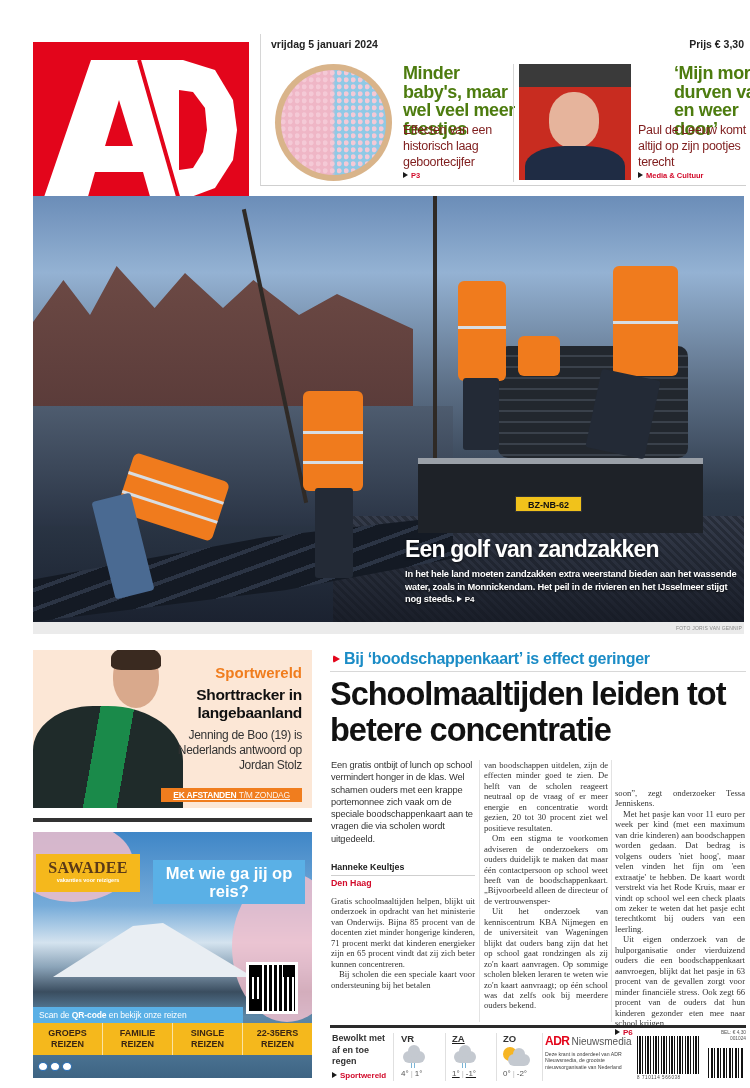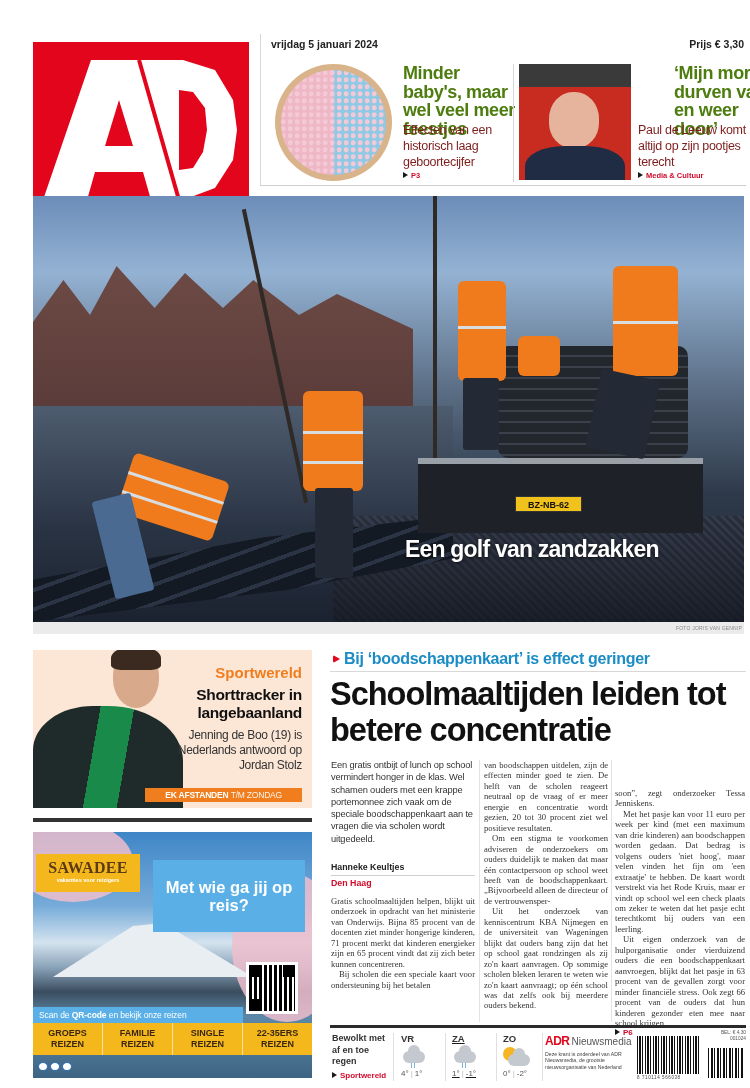--- a/index.html
+++ b/index.html
@@ -150,21 +150,21 @@
   .sport h2 {
     position: absolute; right: 10px; top: 36px; width: 140px; text-align: right;
     font-size: 15.5px; line-height: 18px; font-weight: bold; color: #111; letter-spacing: -0.3px;
   }
   .sport p {
     position: absolute; right: 10px; top: 78px; width: 150px; text-align: right;
     font-size: 12px; line-height: 15px; color: #333; letter-spacing: -0.3px;
   }
   .sport .tag {
     position: absolute; right: 10px; top: 138px; background: #f07d1e; color: #fff; font-size: 8.5px;
-    padding: 2px 20px; font-weight: bold; letter-spacing: -0.2px;
+    padding: 2px 12px; font-weight: bold; letter-spacing: -0.2px; text-decoration: underline;
   }
   .sport .tag .light { font-weight: normal; opacity: 0.9; }
 
   .divider-dark { position: absolute; left: 33px; top: 818px; width: 279px; height: 4px; background: #333; }
 
   
   .ad-block {
     position: absolute; left: 33px; top: 832px; width: 279px; height: 246px; overflow: hidden;
     background: linear-gradient(180deg, #3f86c7 0%, #76abd9 30%, #d4e3ef 45%, #8aa3b8 55%, #3a4d5f 65%, #5d88a8 75%, #3e6483 100%);
   }
@@ -174,21 +174,21 @@
     position: absolute; left: 20px; top: 85px; width: 200px; height: 60px; background: #e9eef3;
     clip-path: polygon(0 100%, 40% 15%, 55% 10%, 100% 100%);
   }
   .ad-block .brand {
     position: absolute; left: 3px; top: 22px; width: 104px; height: 38px; background: #f5b81c; text-align: center;
   }
   .ad-block .brand .name { font-family: "Liberation Serif", serif; font-weight: bold; color: #5a3a18; font-size: 16px; letter-spacing: 0.3px; padding-top: 5px; }
   .ad-block .brand .sub { font-size: 5.5px; color: #fff; font-weight: bold; }
   .ad-block .headline {
     position: absolute; left: 120px; top: 28px; width: 152px; background: #5ab0e6; color: #fff; text-align: center;
-    font-weight: bold; font-size: 16.5px; line-height: 18px; padding: 18px 2px;
+    font-weight: bold; font-size: 16.5px; line-height: 18px; padding: 4px 2px;
   }
   .ad-block .qr {
     position: absolute; left: 213px; top: 130px; width: 52px; height: 52px; background: #fff; padding: 3px;
   }
   .ad-block .qr .grid {
     width: 100%; height: 100%;
     background:
       linear-gradient(#000,#000) 0 0/12px 12px no-repeat,
       linear-gradient(#000,#000) 100% 0/12px 12px no-repeat,
       linear-gradient(#000,#000) 0 100%/12px 12px no-repeat,
@@ -344,20 +344,21 @@
     </div>
   <div class="leg" style="left:430px;top:182px;width:36px;height:72px;"></div>
   <div class="worker" style="left:485px;top:140px;width:42px;height:40px;"></div>
   <div class="worker" style="left:580px;top:70px;width:65px;height:110px;">
       <div class="stripe" style="top:55px"></div>
     </div>
   <div class="leg" style="left:560px;top:178px;width:60px;height:80px;transform:rotate(12deg);"></div>
 
   <div class="hero-caption">
     <h1>Een golf van zandzakken</h1>
+    <p><span>In het hele land moeten zandzakken extra weerstand bieden aan het wassende water, zoals in Monnickendam. Het peil in de rivieren en het IJsselmeer stijgt nog steeds.</span> <span class="ref"><span class="tri"></span><span>P4</span></span></p>
   </div>
 </div>
 <div class="strip"></div>
 <div class="photo-credit">FOTO JORIS VAN GENNIP</div>
 
 <div class="sport">
   <div class="skater-body"></div>
   <div class="skater-head"></div>
   <div class="skater-hair"></div>
   <div class="label">Sportwereld</div>

